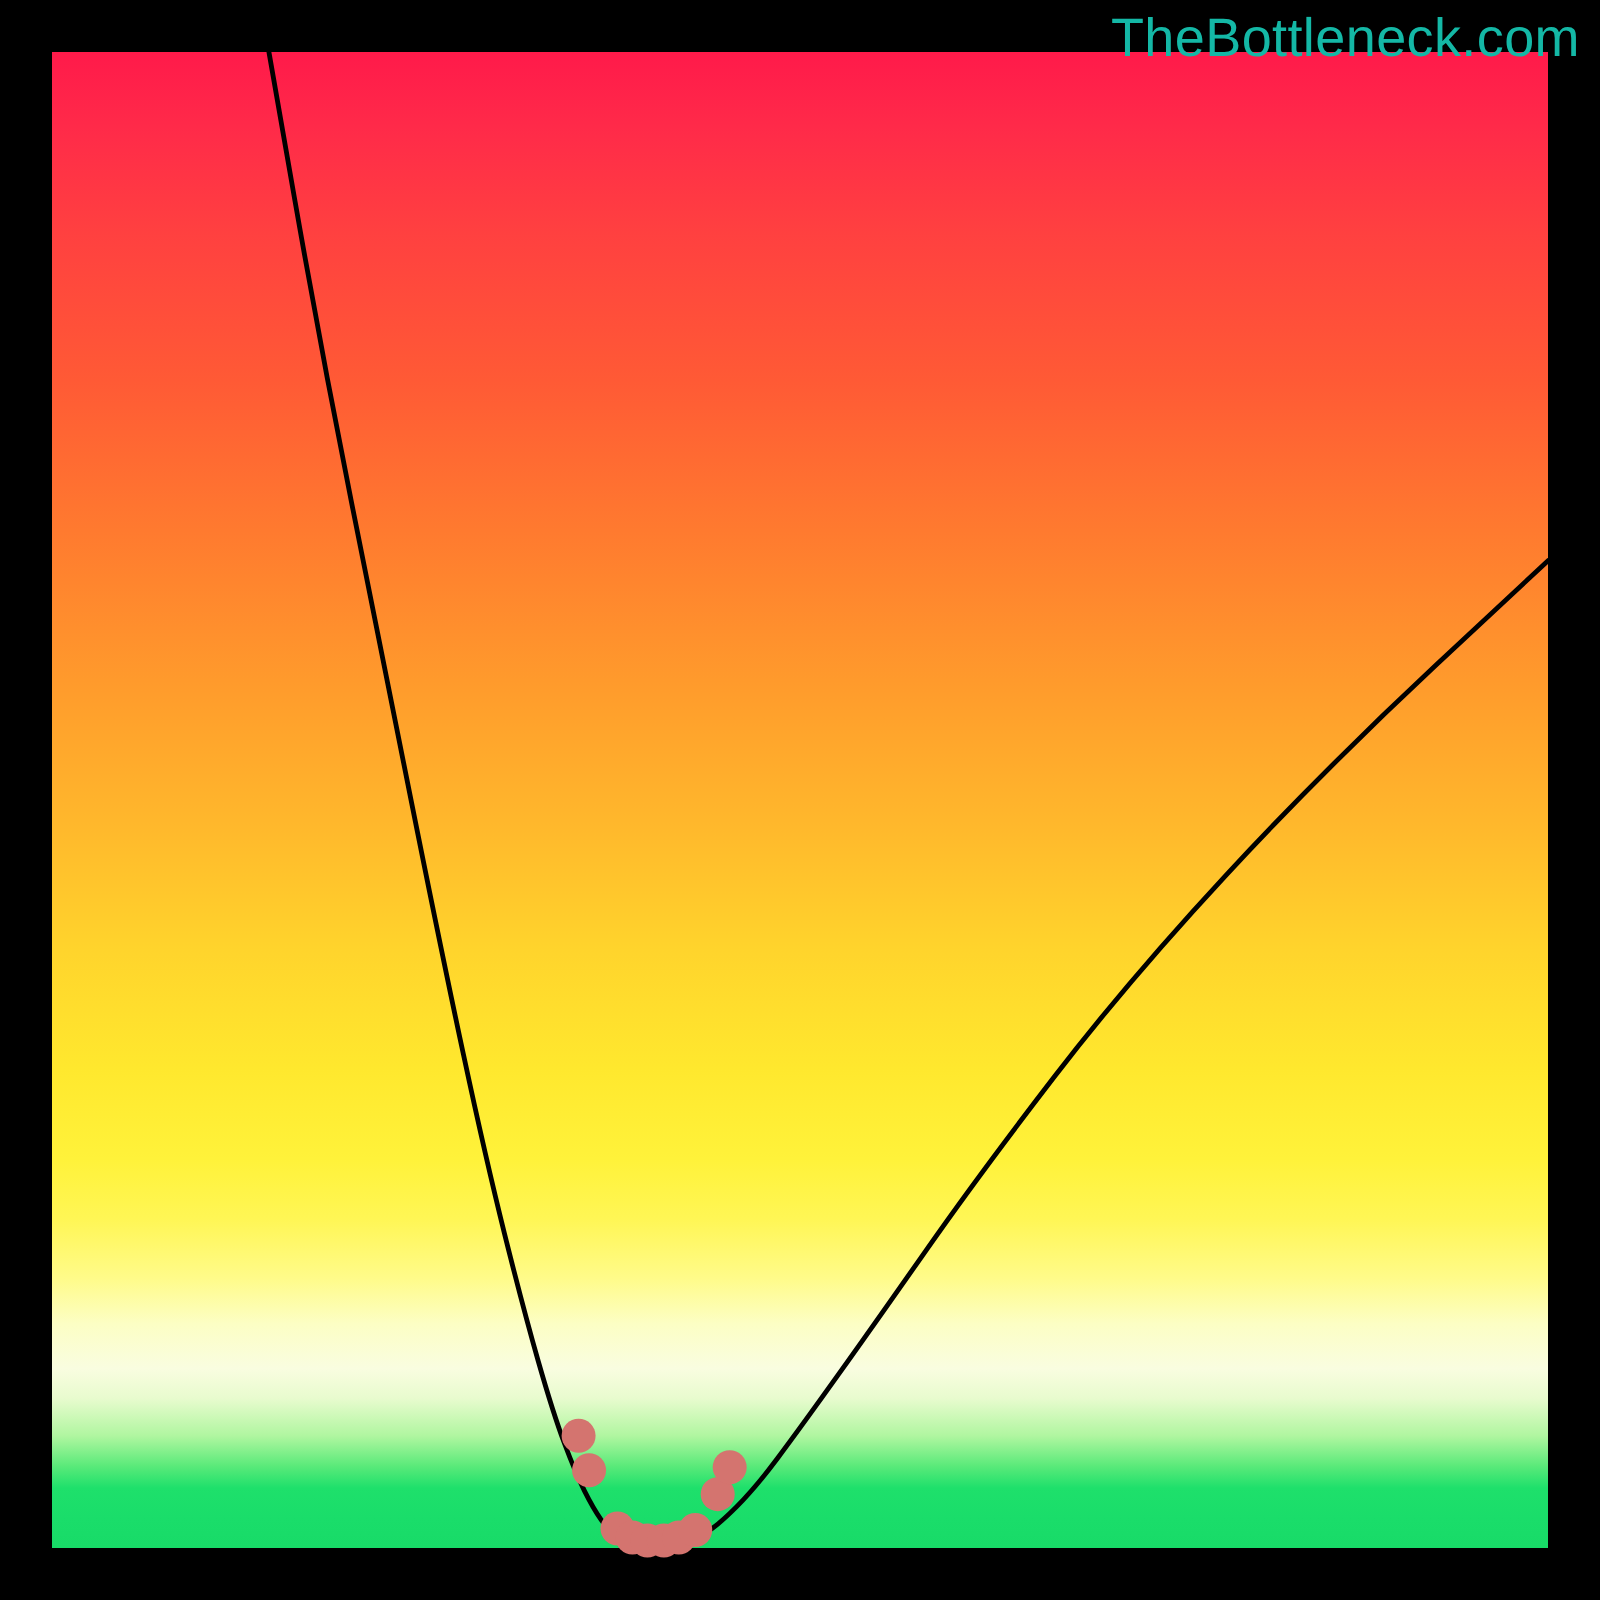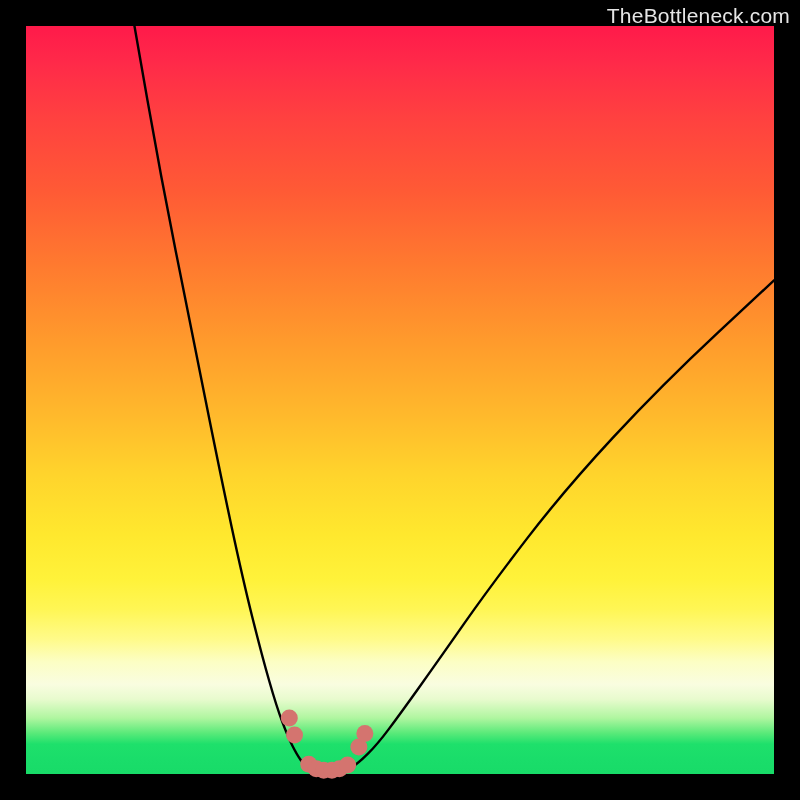--- a/index.html
+++ b/index.html
@@ -45,22 +45,22 @@
       #5bea7a 94.5%,
       #1ee06b 96%,
       #1add6a 98%,
       #18db68 100%
     );
   }
   .watermark {
     position: absolute;
     top: 4px;
     right: 10px;
-    color: #e5e5e5;
-    font-size: 21px;
+    color: #14b8a6;
+    font-size: 27px;
     font-weight: 400;
     letter-spacing: 0.2px;
     user-select: none;
   }
   svg.curves {
     position: absolute;
     left: 26px;
     top: 26px;
     width: 748px;
     height: 748px;

